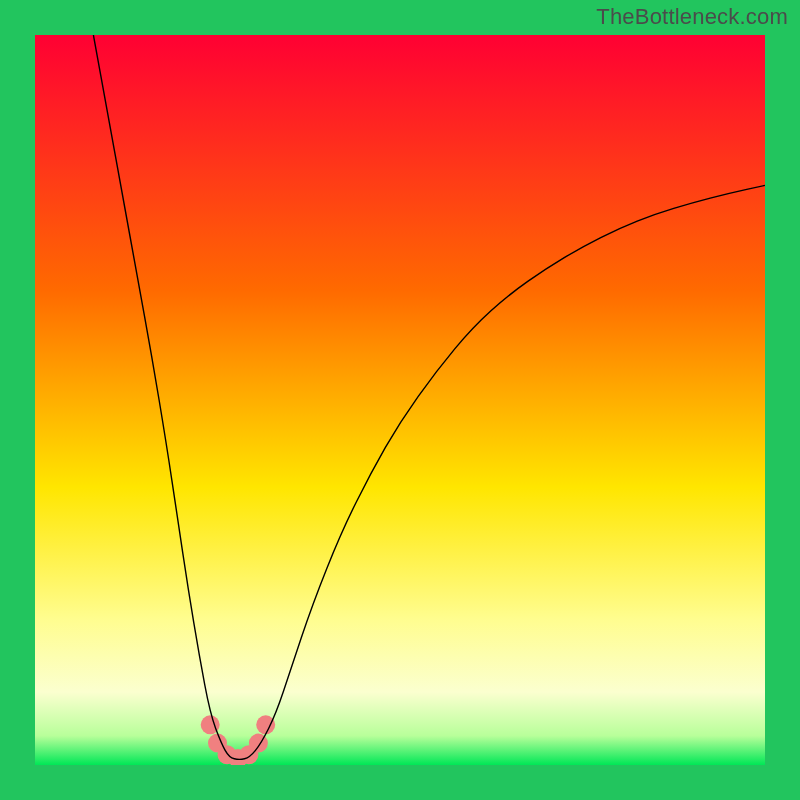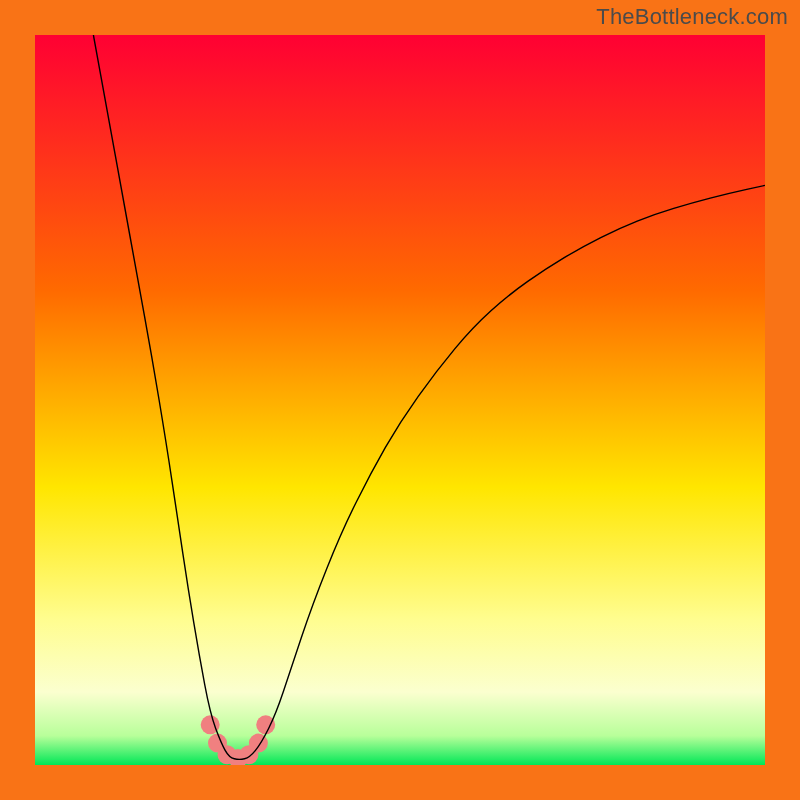--- a/index.html
+++ b/index.html
@@ -10,21 +10,21 @@
     background: #000;
     overflow: hidden;
     font-family: Arial, Helvetica, sans-serif;
   }
   .frame {
     position: absolute;
     top: 0;
     left: 0;
     width: 800px;
     height: 800px;
-    background: #f97316;
+    background: #22c55e;
     text-align: right;
   }
   .watermark {
     position: absolute;
     top: 4px;
     right: 12px;
     color: #4b4b4b;
     font-size: 22px;
     letter-spacing: 0.2px;
     font-weight: 400;

